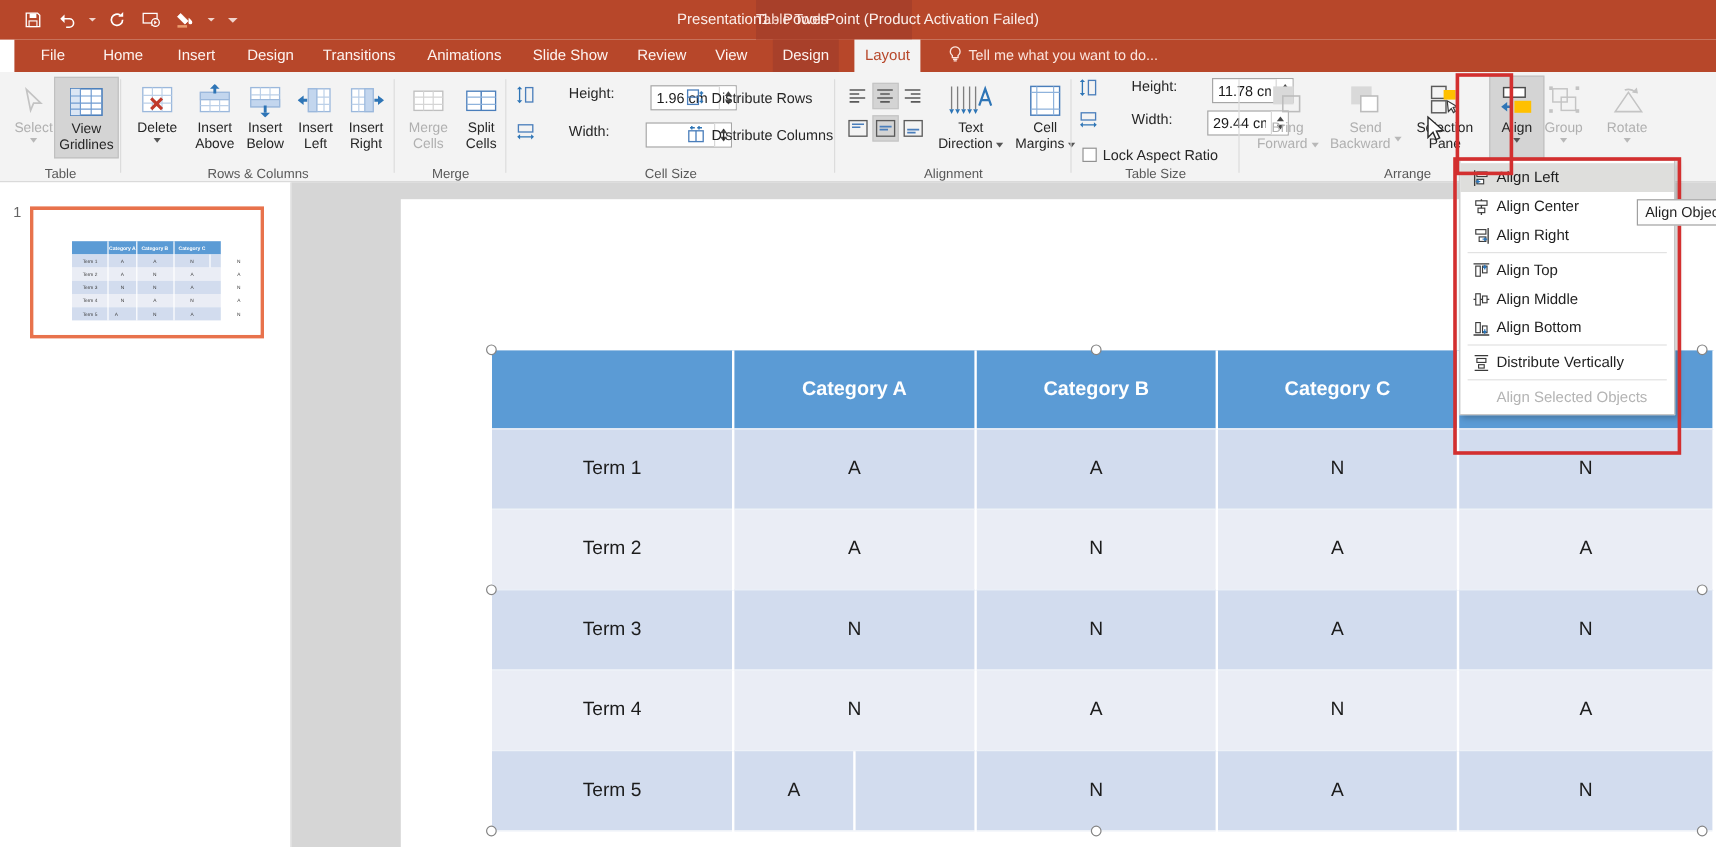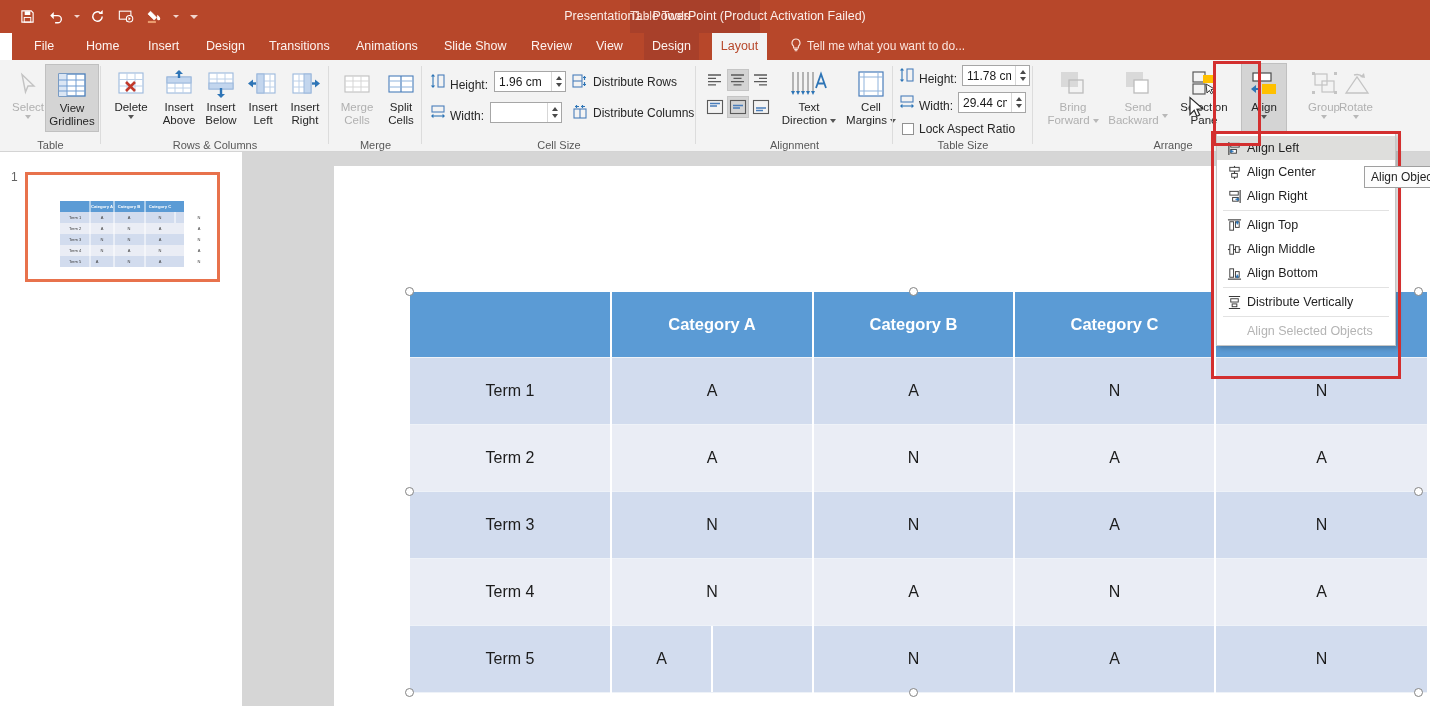--- a/index.html
+++ b/index.html
@@ -90,21 +90,21 @@
   .gicon { position: relative; }
 
   
   .algbtn {
     position: absolute; width: 22px; height: 22px;
     display: flex; align-items: center; justify-content: center;
   }
   .algbtn.on { background: #d4d4d4; border: 1px solid #c5c5c5; }
 
   
-  .fieldrow { position: absolute; display: flex; align-items: flex-end; font-size: 12px; color: #262626; }
+  .fieldrow { position: absolute; display: flex; align-items: flex-start; font-size: 12px; color: #262626; gap: 24px; }
   .spin {
     display: flex; align-items: stretch; height: 21px;
     border: 1px solid #a6a6a6; background: #fff;
   }
   .spin input {
     border: 0; outline: 0; font-family: "Liberation Sans", sans-serif;
     font-size: 12px; padding: 0 4px; width: 56px; color: #1a1a1a; background: transparent;
   }
   .spin .arrows {
     width: 14px; border-left: 1px solid #d7d7d7;
@@ -612,21 +612,21 @@
           <svg width="34" height="28" viewBox="0 0 34 28">
               <rect x="6" y="3" width="18" height="8" fill="#fff" stroke="#4a4a4a" stroke-width="1.2"></rect>
               <rect x="15" y="14" width="14" height="10" fill="#ffc000"></rect>
               <path d="M13 19h-7" stroke="#2e75b6" stroke-width="2"></path>
               <path d="M4 19l5-4v8z" fill="#2e75b6"></path>
             </svg>
         </span>
         <span>Align</span>
         <span class="caret"></span>
       </div>
-      <div class="bigbtn disabled" style="left:268px;width:46px">
+      <div class="bigbtn disabled" style="left:247px;width:46px">
         <span class="ico">
           <svg width="32" height="28" viewBox="0 0 32 28">
               <rect x="7" y="4" width="12" height="11" fill="none" stroke="#c4c4c4" stroke-width="1.2"></rect>
               <rect x="14" y="11" width="12" height="11" fill="none" stroke="#c4c4c4" stroke-width="1.2"></rect>
               <g fill="#c4c4c4">
                 <rect x="4" y="2" width="3" height="3"></rect>
                 <rect x="26" y="2" width="3" height="3"></rect>
                 <rect x="4" y="21" width="3" height="3"></rect>
                 <rect x="26" y="21" width="3" height="3"></rect>
               </g>

